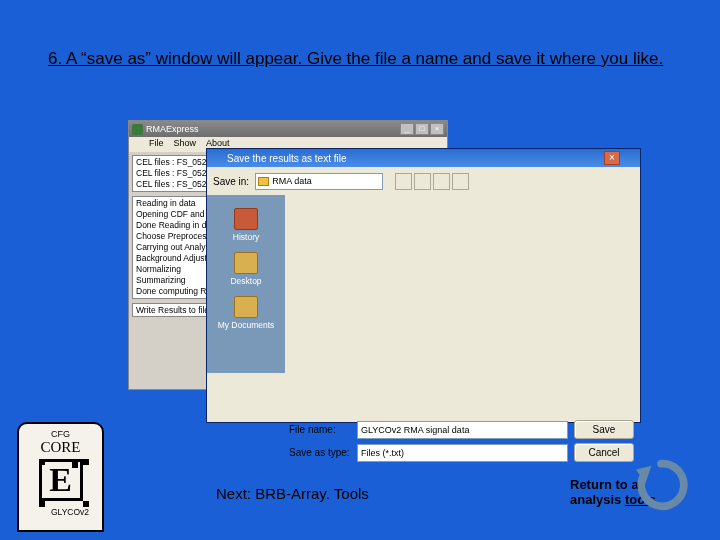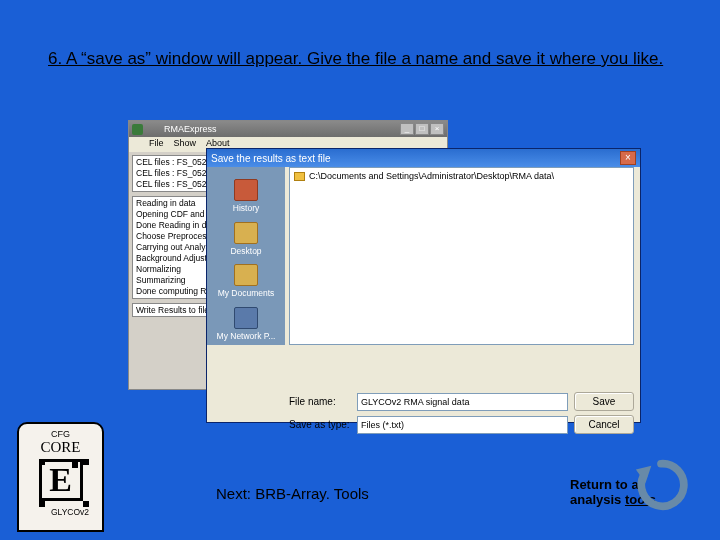--- a/index.html
+++ b/index.html
@@ -32,21 +32,21 @@
     background: #d4d0c8;
     border: 1px solid #888;
     font-size: 9px;
   }
   .bg-title {
     height: 16px;
     background: linear-gradient(#8a8a8a,#6d6d6d);
     color: #fff;
     display: flex; align-items: center;
     padding: 0 3px;
-    gap: 21px;
+    gap: 3px;
   }
   .bg-title .tico { width: 11px; height: 11px; background: #3a7a3a; border-radius: 2px; }
   .bg-ctrls { margin-left: auto; display: flex; gap: 1px; }
   .bg-ctrls span {
     width: 14px; height: 12px;
     background: #c0c0c0; border: 1px solid #888;
     font-size: 8px; line-height: 10px; text-align: center;
   }
   .bg-menu {
     height: 15px; background: #ece9d8;
@@ -76,21 +76,21 @@
     width: 435px; height: 275px;
     background: #ece9d8;
     border: 1px solid #0a246a;
     font-size: 10px;
   }
   .dlg-title {
     height: 18px;
     background: linear-gradient(#2a6dd0,#4a8de8);
     color: #fff;
     display: flex; align-items: center;
-    padding: 0 4px;
+    padding: 0 20px;
     font-size: 10px;
   }
   .dlg-title .x {
     margin-left: auto;
     width: 16px; height: 14px;
     background: #d66a4a; color: #fff;
     border: 1px solid #a04020;
     text-align: center; line-height: 12px;
     font-size: 10px;
   }
@@ -247,45 +247,48 @@
         <div>Done computing RMA</div>
       </div>
       <div class="bg-foot">Write Results to file</div>
     </div>
   </div>
 
   <div class="dlg">
     <div class="dlg-title">
       <span>Save the results as text file</span>
       <span class="x">×</span>
+    </div>
+    <div class="dlg-top">
+      <label>Save in:</label>
+      <div class="savein">
+        <span class="folder-ico"></span>
+        <span>RMA data</span>
+      </div>
+      <div class="tb">
+        <span></span>
+        <span></span>
+        <span></span>
+        <span></span>
+      </div>
     </div>
     <div class="dlg-mid">
       <div class="places">
         <div class="place">
             <div class="pico red"></div>
             <span>History</span>
           </div>
         <div class="place">
             <div class="pico"></div>
             <span>Desktop</span>
           </div>
         <div class="place">
             <div class="pico"></div>
             <span>My Documents</span>
           </div>
-        <div class="place">
-            <div class="pico blu"></div>
-            <span>My Network P...</span>
-          </div>
-      </div>
-      <div class="listing">
-        <div class="pathline">
-          <span class="folder-ico"></span>
-          <span>C:\Documents and Settings\Administrator\Desktop\RMA data\</span>
-        </div>
       </div>
     </div>
     <div class="dlg-bot">
       <label>File name:</label>
       <div class="field">
           <span>GLYCOv2 RMA signal data</span>
         </div>
       <div class="btn">Save</div>
       <label>Save as type:</label>
       <div class="field">

